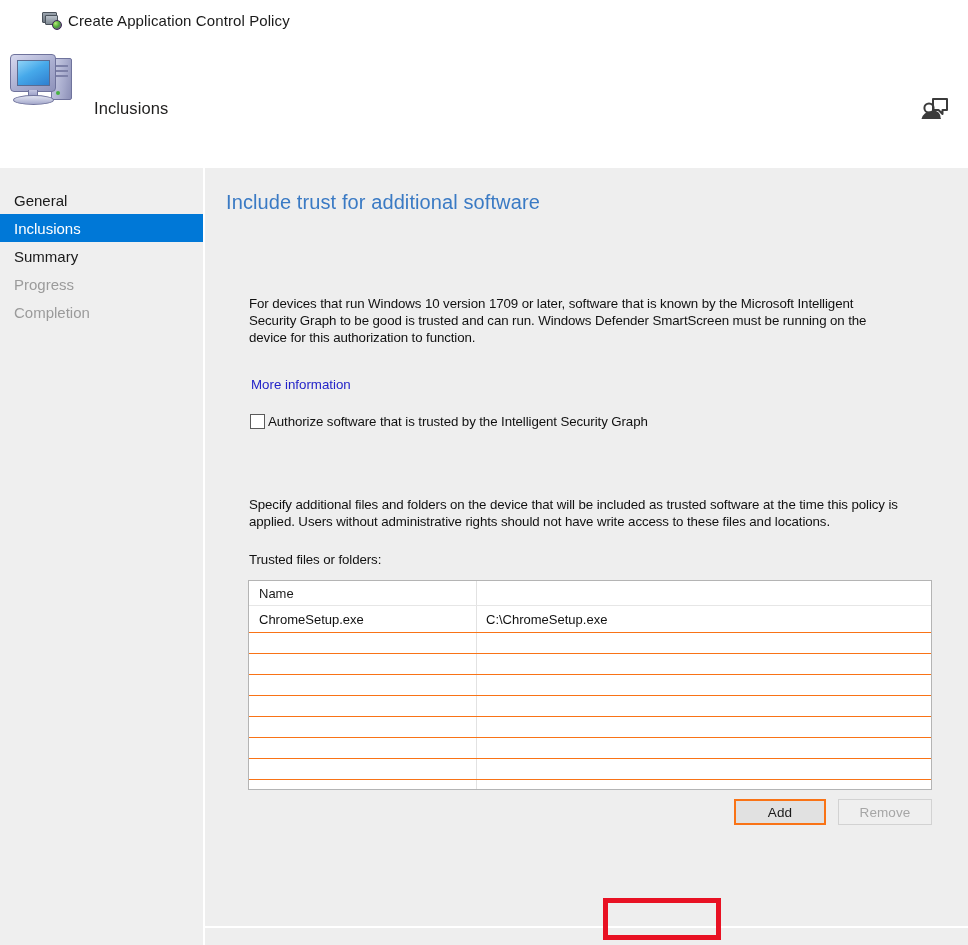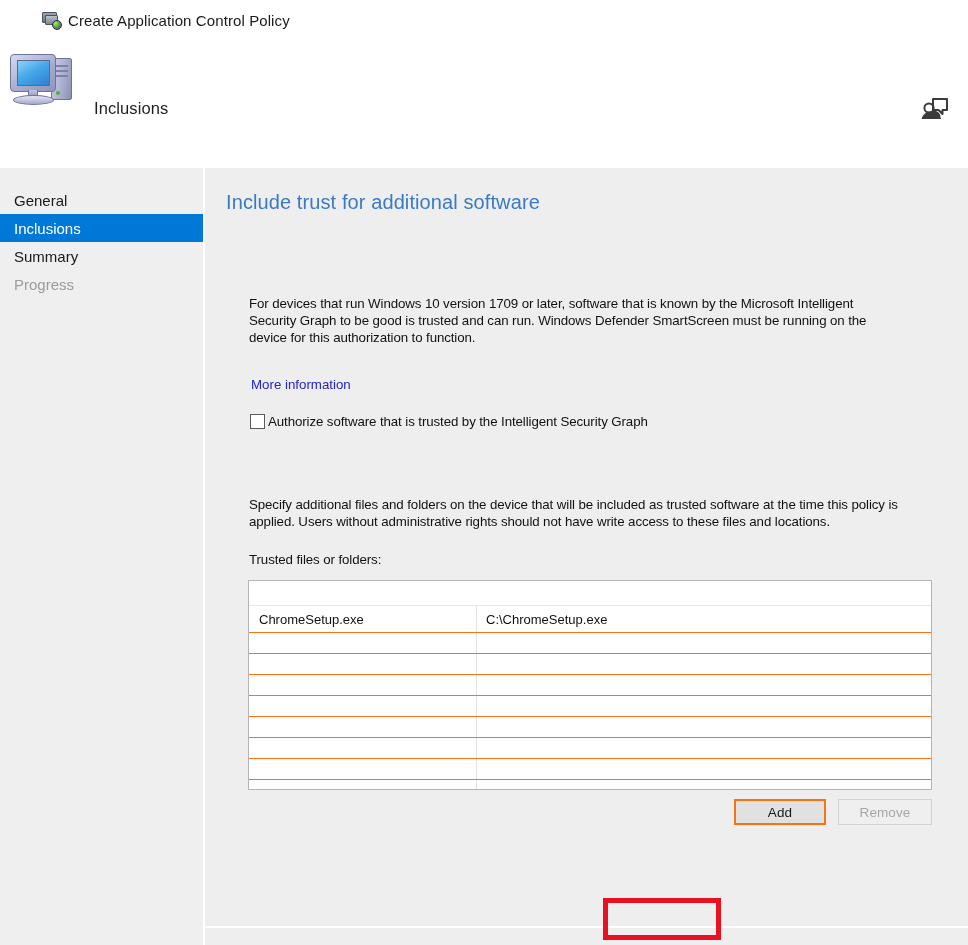--- a/index.html
+++ b/index.html
@@ -459,20 +459,23 @@
     </div>
     <div class="nav-item selected">
       <span>Inclusions</span>
     </div>
     <div class="nav-item">
       <span>Summary</span>
     </div>
     <div class="nav-item disabled">
       <span>Progress</span>
     </div>
+    <div class="nav-item disabled">
+      <span>Completion</span>
+    </div>
   </nav>
   <div id="sidebar-divider"></div>
 
   <main id="content">
 
     <div id="page-heading">Include trust for additional software</div>
 
     <div class="para" id="para-1">For devices that run Windows 10 version 1709 or later, software that is known by the Microsoft Intelligent Security Graph to be good is trusted and can run. Windows Defender SmartScreen must be running on the device for this authorization to function.</div>
 
     <a id="more-info-link">More information</a>
@@ -481,20 +484,21 @@
       <span class="cb-box"></span>
       <span id="isg-checkbox-label">Authorize software that is trusted by the Intelligent Security Graph</span>
     </div>
 
     <div class="para" id="para-2">Specify additional files and folders on the device that will be included as trusted software at the time this policy is applied. Users without administrative rights should not have write access to these files and locations.</div>
 
     <div id="table-label">Trusted files or folders:</div>
 
     <div id="files-table">
       <div class="grid-row header-row">
+        <div class="cell-name">Name</div>
       </div>
       <div class="grid-row tall">
         <div class="cell-name">ChromeSetup.exe</div>
         <div class="cell-path">C:\ChromeSetup.exe</div>
       </div>
       <div class="grid-row">
           <div class="cell-name"></div>
           <div class="cell-path"></div>
         </div>
       <div class="grid-row">

